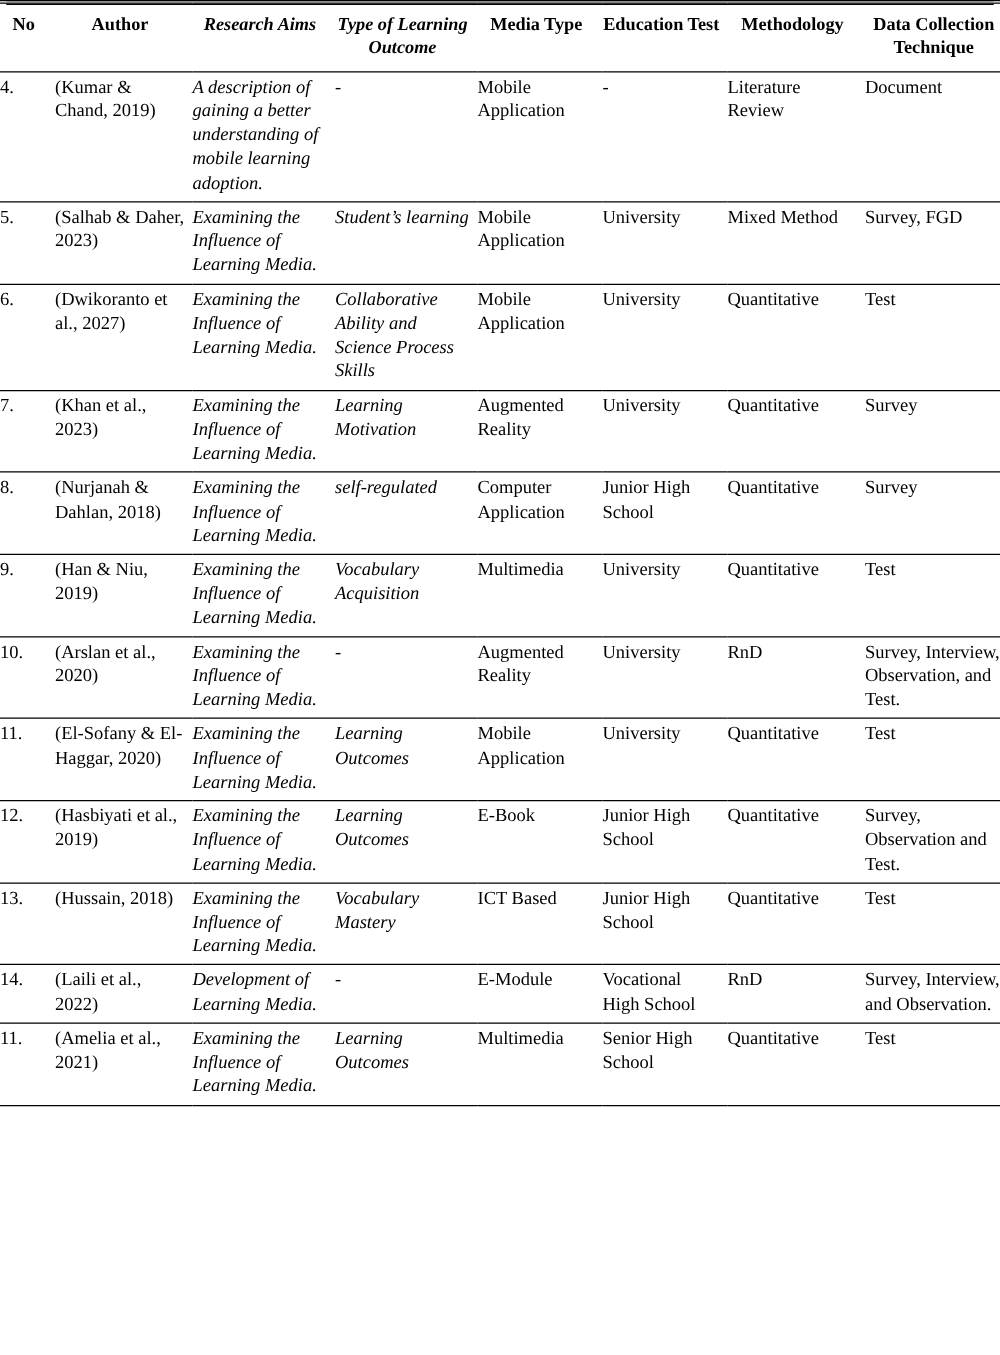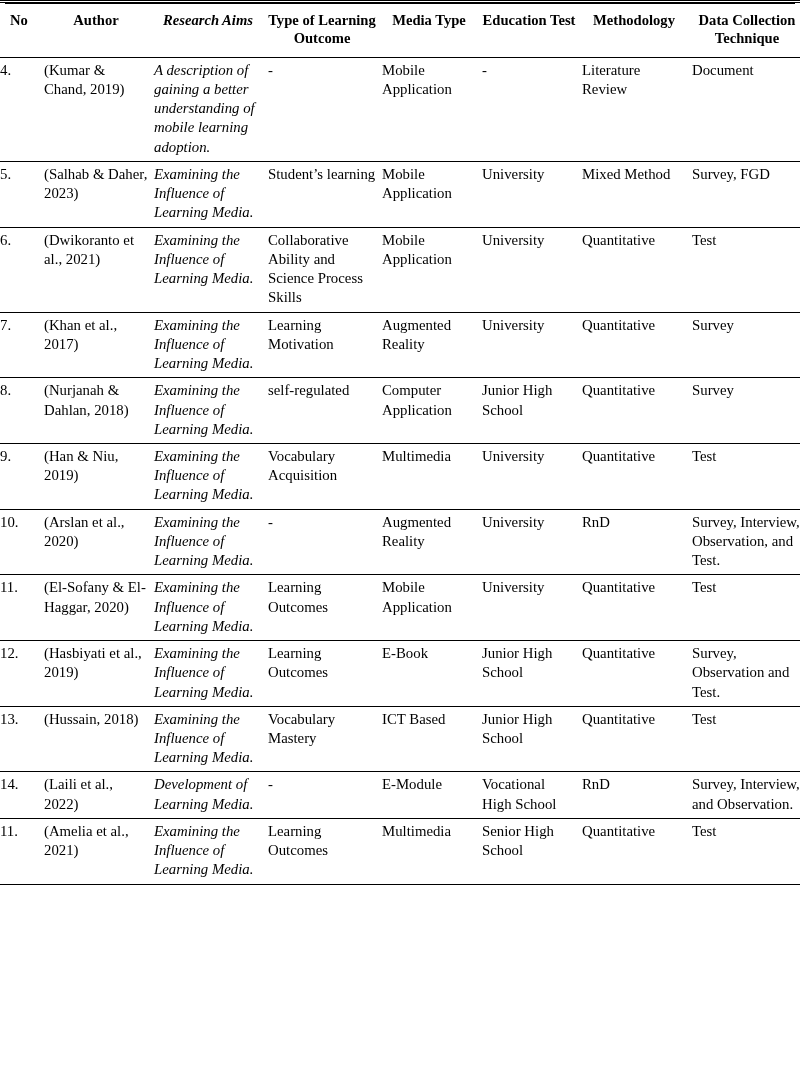--- a/index.html
+++ b/index.html
@@ -67,21 +67,21 @@
     line-height: 1.30;
   }
   td.col-no, th.col-no {
     width: 38px;
     padding-left: 10px;
     white-space: nowrap;
   }
   th.col-no { padding-left: 10px; }
   td.col-author, th.col-author { width: 104px; }
   td.col-aims, th.col-aims { width: 108px; font-style: italic; }
-  td.col-outcome, th.col-outcome { width: 108px; }
+  td.col-outcome, th.col-outcome { width: 108px; font-style: italic; }
   td.col-media, th.col-media { width: 94px; }
   td.col-edu, th.col-edu { width: 94px; }
   td.col-method, th.col-method { width: 104px; }
   td.col-dct, th.col-dct { width: 110px; padding-right: 0; }
   .cell-text { display: block; }
 </style>
 </head>
 <body>
 
 <div id="page">
@@ -151,21 +151,21 @@
           </td>
           <td class="col-dct">
             <span class="cell-text">Survey, FGD</span>
           </td>
         </tr>
         <tr class="data-row">
           <td class="col-no">
             <span class="cell-text">6.</span>
           </td>
           <td class="col-author">
-            <span class="cell-text">(Dwikoranto et al., 2021)</span>
+            <span class="cell-text">(Dwikoranto et al., 2027)</span>
           </td>
           <td class="col-aims">
             <span class="cell-text">Examining the Influence of Learning Media.</span>
           </td>
           <td class="col-outcome">
             <span class="cell-text">Collaborative Ability and Science Process Skills</span>
           </td>
           <td class="col-media">
             <span class="cell-text">Mobile Application</span>
           </td>
@@ -177,21 +177,21 @@
           </td>
           <td class="col-dct">
             <span class="cell-text">Test</span>
           </td>
         </tr>
         <tr class="data-row">
           <td class="col-no">
             <span class="cell-text">7.</span>
           </td>
           <td class="col-author">
-            <span class="cell-text">(Khan et al., 2017)</span>
+            <span class="cell-text">(Khan et al., 2023)</span>
           </td>
           <td class="col-aims">
             <span class="cell-text">Examining the Influence of Learning Media.</span>
           </td>
           <td class="col-outcome">
             <span class="cell-text">Learning Motivation</span>
           </td>
           <td class="col-media">
             <span class="cell-text">Augmented Reality</span>
           </td>

